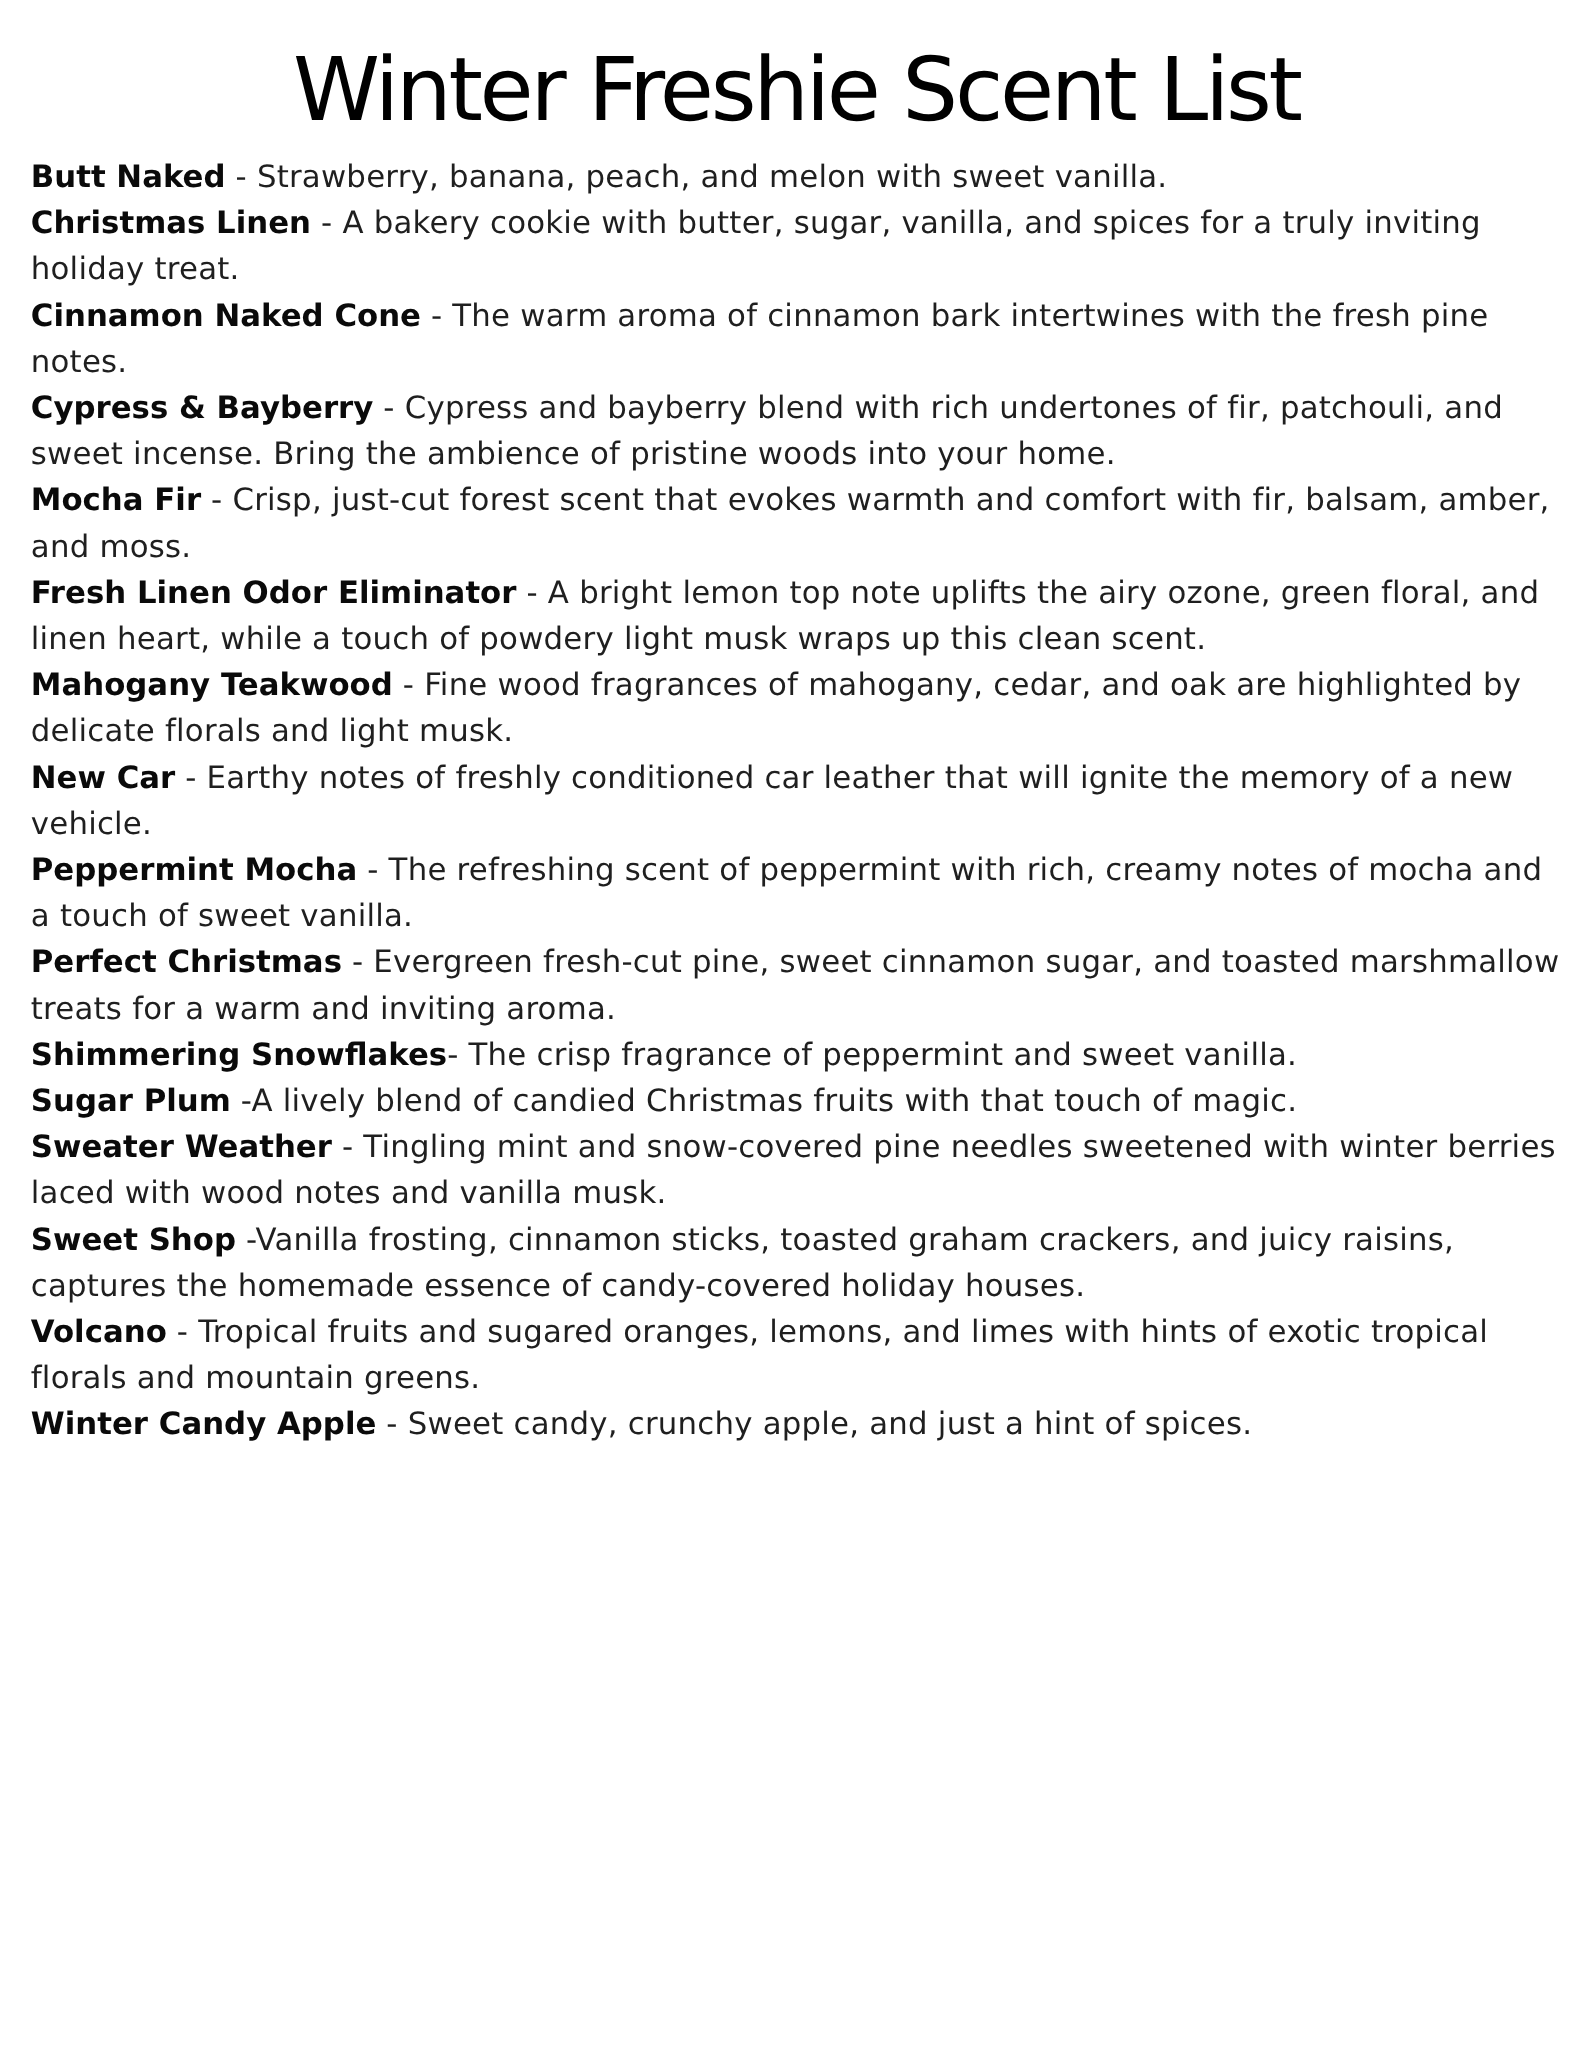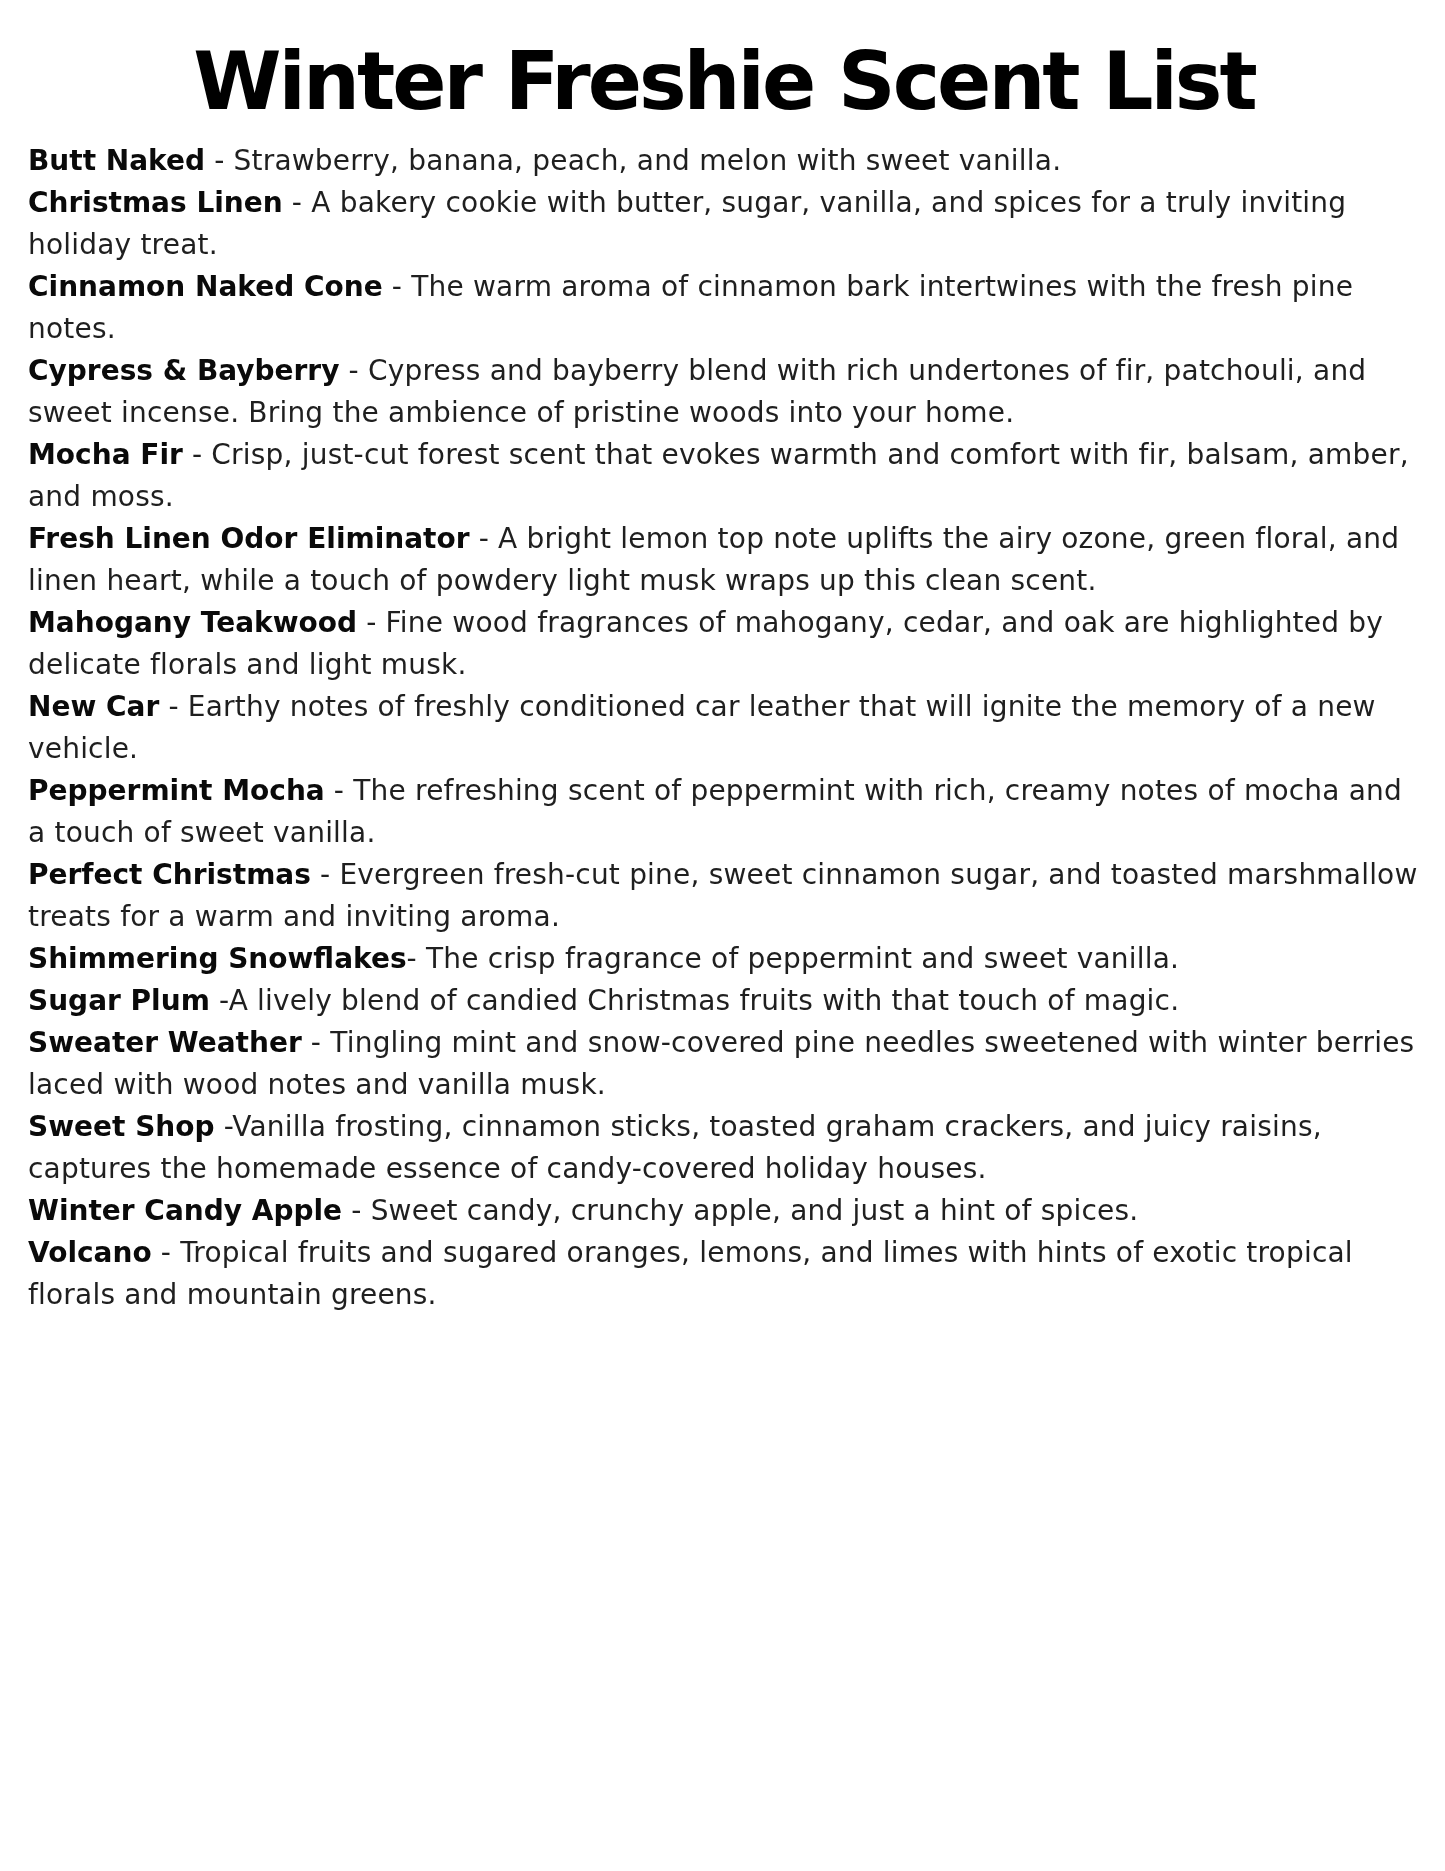--- a/index.html
+++ b/index.html
@@ -16,21 +16,21 @@
     box-sizing: border-box;
     padding: 14px 25px 40px 28px;
     font-family: "DejaVu Sans", sans-serif;
     color: #1f1f1f;
   }
   h1.doc-title {
     margin: 26px 0 16px 0;
     text-align: center;
     font-size: 80px;
     line-height: 1.05;
-    font-weight: 700;
+    font-weight: 400;
     letter-spacing: -3px;
     color: #000000;
     font-family: "DejaVu Sans", sans-serif;
   }
   .scent-list {
     display: block;
   }
   p.entry {
     margin: 0;
     font-size: 28px;
@@ -58,16 +58,16 @@
       <p class="entry"><strong>Mocha Fir</strong><span> - </span><span>Crisp, just-cut forest scent that evokes warmth and comfort with fir, balsam, amber, and moss.</span></p>
       <p class="entry"><strong>Fresh Linen Odor Eliminator</strong><span> - </span><span>A bright lemon top note uplifts the airy ozone, green floral, and linen heart, while a touch of powdery light musk wraps up this clean scent.</span></p>
       <p class="entry"><strong>Mahogany Teakwood</strong><span> - </span><span>Fine wood fragrances of mahogany, cedar, and oak are highlighted by delicate florals and light musk.</span></p>
       <p class="entry"><strong>New Car</strong><span> - </span><span>Earthy notes of freshly conditioned car leather that will ignite the memory of a new vehicle.</span></p>
       <p class="entry"><strong>Peppermint Mocha</strong><span> - </span><span>The refreshing scent of peppermint with rich, creamy notes of mocha and a touch of sweet vanilla.</span></p>
       <p class="entry"><strong>Perfect Christmas</strong><span> - </span><span>Evergreen fresh-cut pine, sweet cinnamon sugar, and toasted marshmallow treats for a warm and inviting aroma.</span></p>
       <p class="entry"><strong>Shimmering Snowflakes</strong><span>- </span><span>The crisp fragrance of peppermint and sweet vanilla.</span></p>
       <p class="entry"><strong>Sugar Plum</strong><span> -</span><span>A lively blend of candied Christmas fruits with that touch of magic.</span></p>
       <p class="entry"><strong>Sweater Weather</strong><span> - </span><span>Tingling mint and snow-covered pine needles sweetened with winter berries laced with wood notes and vanilla musk.</span></p>
       <p class="entry"><strong>Sweet Shop</strong><span> -</span><span>Vanilla frosting, cinnamon sticks, toasted graham crackers, and juicy raisins, captures the homemade essence of candy-covered holiday houses.</span></p>
+      <p class="entry"><strong>Volcano</strong><span> - </span><span>Tropical fruits and sugared oranges, lemons, and limes with hints of exotic tropical florals and mountain greens.</span></p>
       <p class="entry"><strong>Winter Candy Apple</strong><span> - </span><span>Sweet candy, crunchy apple, and just a hint of spices.</span></p>
-      <p class="entry"><strong>Volcano</strong><span> - </span><span>Tropical fruits and sugared oranges, lemons, and limes with hints of exotic tropical florals and mountain greens.</span></p>
     </main>
 </div>
 
 </body></html>

